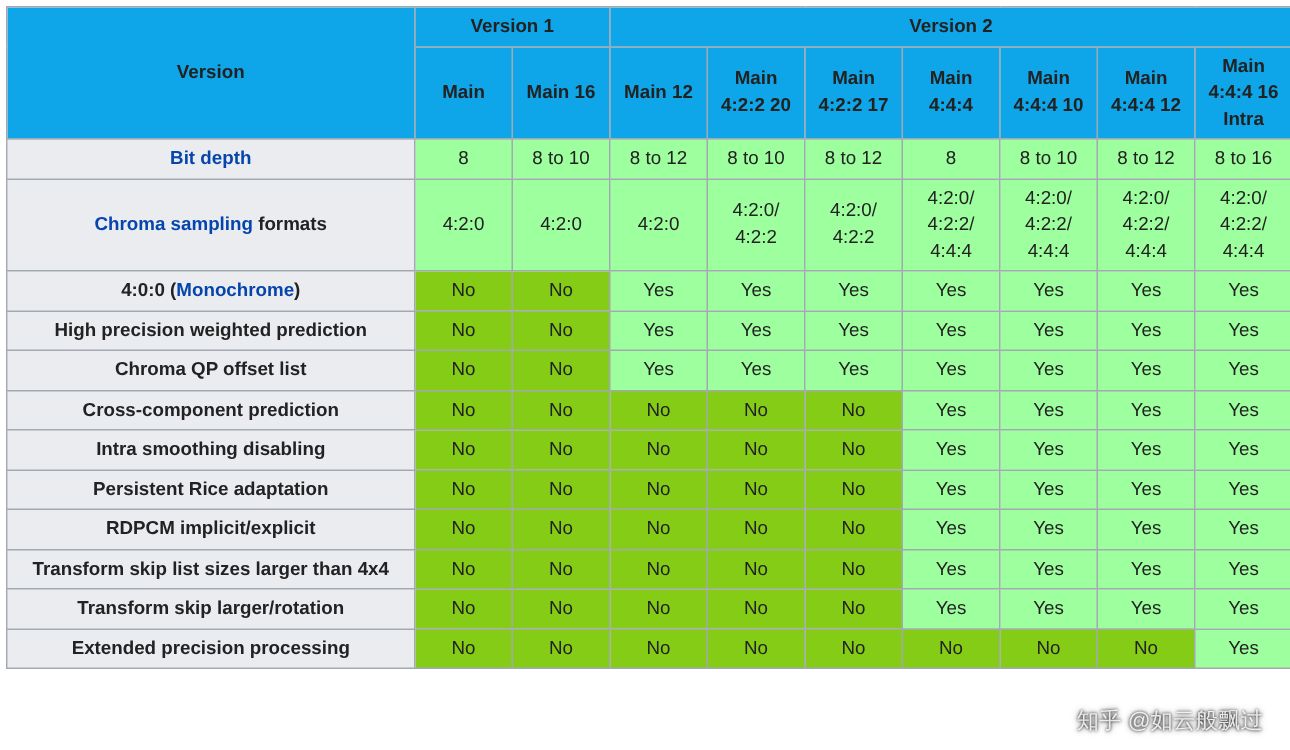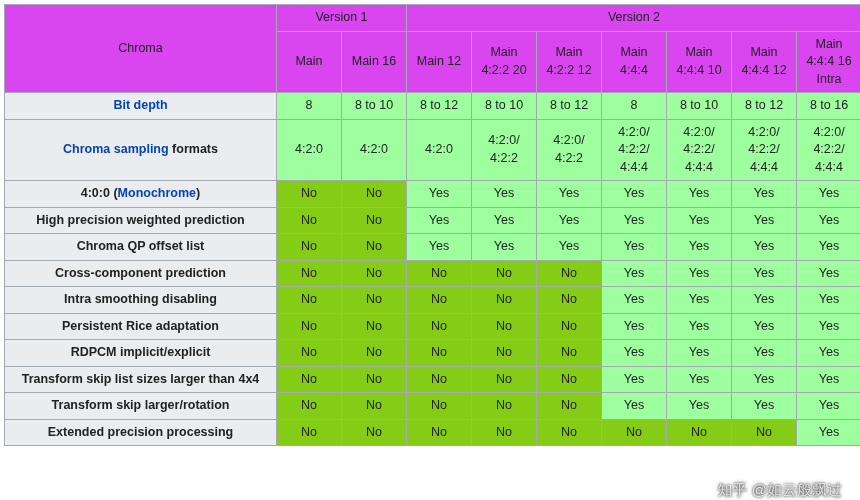--- a/index.html
+++ b/index.html
@@ -18,34 +18,34 @@
     table-layout: fixed;
   }
   th, td {
     border: 1px solid #a2a9b1;
     padding: 4px 6px;
     text-align: center;
     vertical-align: middle;
     line-height: 1.4;
   }
   th {
-    background: #d946ef;
-    font-weight: normal;
+    background: #0ea5e9;
+    font-weight: bold;
   }
   th.row-head {
     background: #eaecf0;
     font-weight: bold;
   }
   .link { color: #0645ad; }
   .yes { background: #9eff9e; }
   .no  { background: #84cc16; }
   .watermark {
     position: fixed;
     right: 18px;
-    bottom: 0;
+    bottom: 10px;
     color: rgba(255,255,255,0.85);
     font-size: 15px;
     text-shadow: 0 0 4px rgba(0,0,0,0.6), 0 0 2px rgba(0,0,0,0.9);
     pointer-events: none;
     font-family: "PingFang SC", "Microsoft YaHei", sans-serif;
   }
   col.feat { width: 272px; }
   col.pcol { width: 65px; }
 </style>
 </head>
@@ -59,30 +59,30 @@
       <col class="pcol">
     <col class="pcol">
       <col class="pcol">
       <col class="pcol">
       <col class="pcol">
     <col class="pcol">
       <col class="pcol">
   </colgroup>
   <thead>
     <tr>
-      <th rowspan="2">Chroma</th>
+      <th rowspan="2">Version</th>
       <th colspan="2">Version 1</th>
       <th colspan="7">Version 2</th>
     </tr>
     <tr id="profile-row">
         <th>Main</th>
         <th>Main 16</th>
         <th>Main 12</th>
         <th>Main 4:2:2 20</th>
-        <th>Main 4:2:2 12</th>
+        <th>Main 4:2:2 17</th>
         <th>Main 4:4:4</th>
         <th>Main 4:4:4 10</th>
         <th>Main 4:4:4 12</th>
         <th>Main 4:4:4 16 Intra</th>
       </tr>
   </thead>
   <tbody id="tbody">
       <tr>
         <th class="row-head"><span class="link">Bit depth</span></th>
         <td class="yes">8</td>

